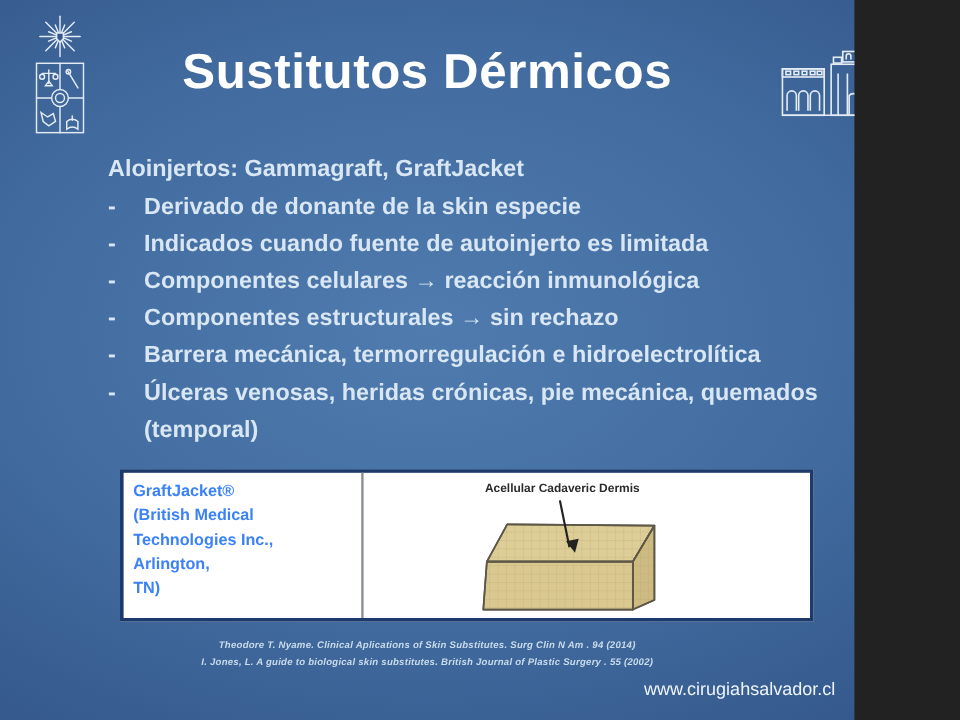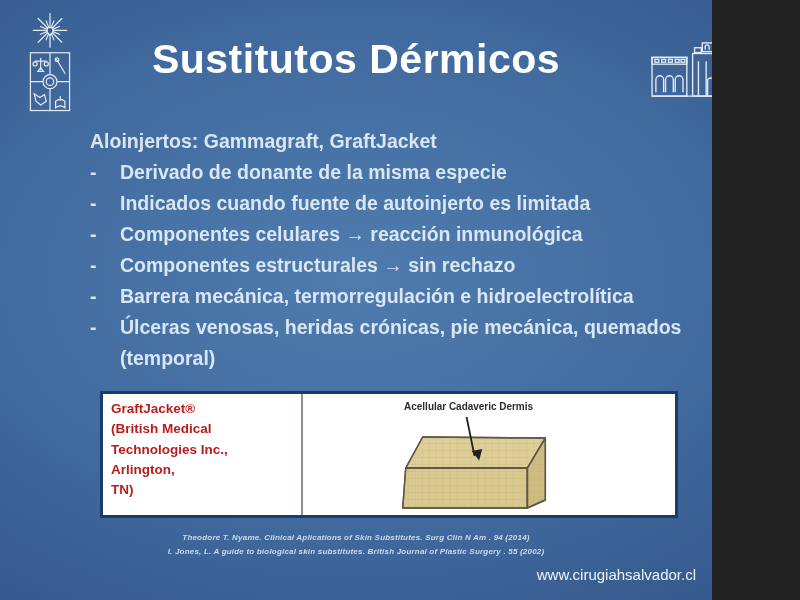--- a/index.html
+++ b/index.html
@@ -20,21 +20,21 @@
   .bullets{margin:0;padding:0;list-style:none;}
   .bullet{display:flex;font-size:19.5px;line-height:31px;}
   .bullet .dash{width:30px;flex:0 0 30px;}
   .bullet .btxt{width:582px;}
   .figure{
     position:absolute;left:100px;top:391px;width:578px;height:127px;box-sizing:border-box;
     background:#ffffff;border:3px solid #1c3a6b;display:flex;
   }
   .fig-caption{
     flex:0 0 200px;box-sizing:border-box;padding:5px 8px;border-right:2px solid #8a9097;
-    color:#b91c1c;font-weight:bold;font-size:13.5px;line-height:1.5;
+    color:#3b82f6;font-weight:bold;font-size:13.5px;line-height:1.5;
   }
   .fig-diagram{flex:1;position:relative;}
   .fig-diagram svg{position:absolute;left:0;top:0;}
   .references{
     position:absolute;left:0;right:0;top:531px;text-align:center;
     color:#c9dcec;font-size:8px;line-height:14px;font-weight:600;letter-spacing:.2px;font-style:italic;
   }
   .footer-url{
     position:absolute;right:16px;top:566px;
     color:#eef4fb;font-size:15px;font-weight:400;
@@ -135,21 +135,21 @@
         <line x1="1" y1="58" x2="123" y2="58"></line>
       </g>
     </svg>
   </div>
 
   <div class="content">
     <div class="heading">Aloinjertos: Gammagraft, GraftJacket</div>
     <ul class="bullets">
       <li class="bullet">
         <span class="dash">-</span>
-        <span class="btxt">Derivado de donante de la misma especie</span>
+        <span class="btxt">Derivado de donante de la skin especie</span>
       </li>
       <li class="bullet">
         <span class="dash">-</span>
         <span class="btxt">Indicados cuando fuente de autoinjerto es limitada</span>
       </li>
       <li class="bullet">
         <span class="dash">-</span>
         <span class="btxt">Componentes celulares → reacción inmunológica</span>
       </li>
       <li class="bullet">

